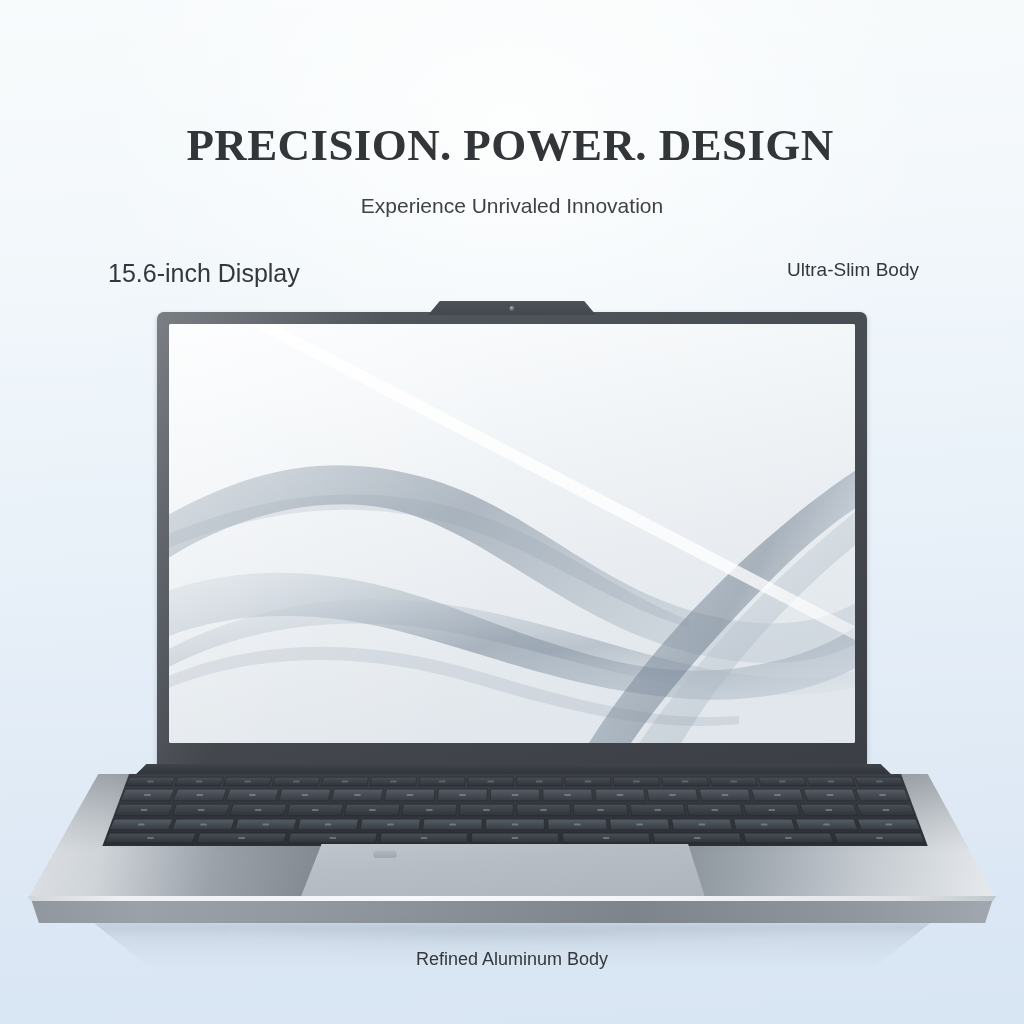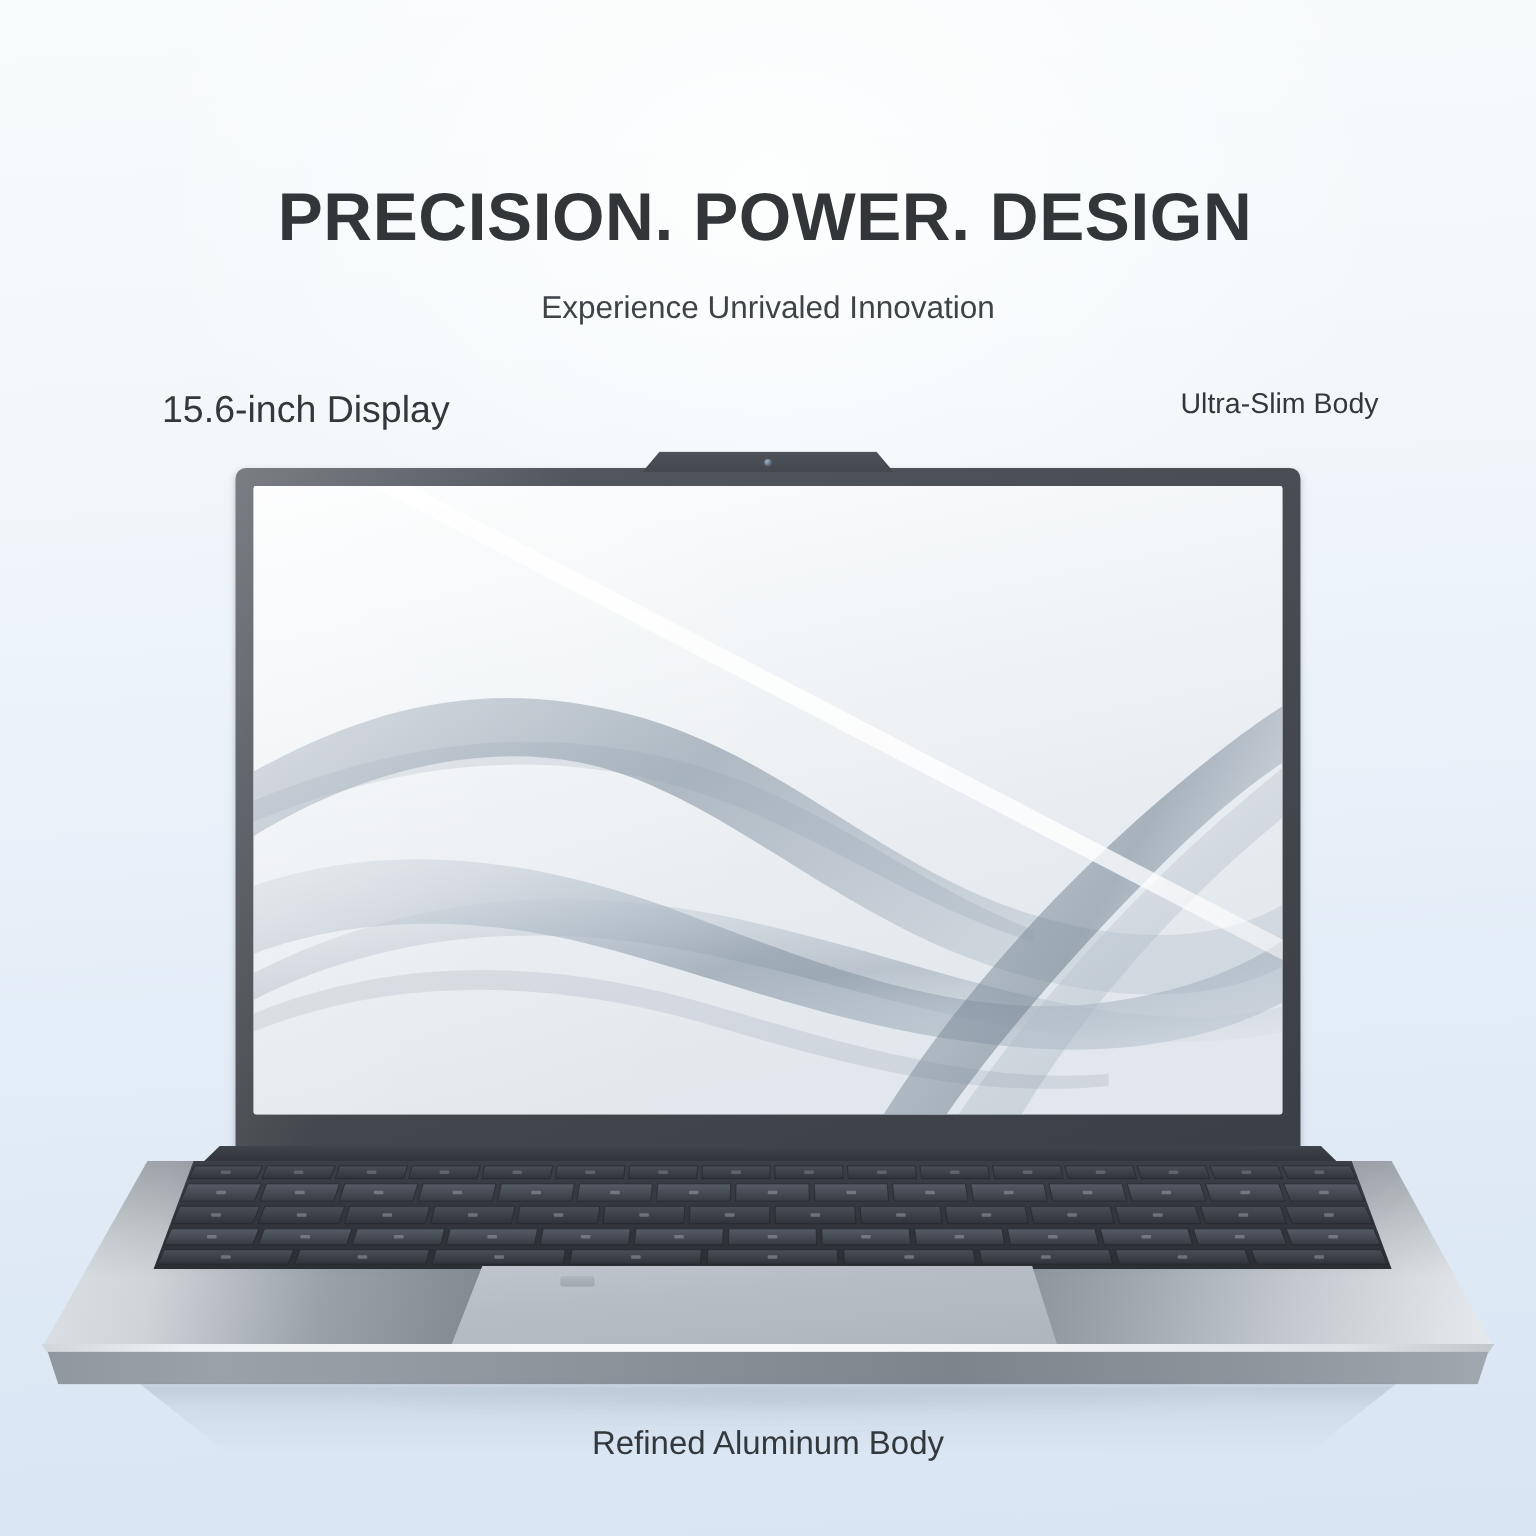--- a/index.html
+++ b/index.html
@@ -18,38 +18,39 @@
       linear-gradient(177deg, #f8fbfc 0%, #f3f8fb 22%, #eaf2f9 48%, #e1ebf6 72%, #dbe7f4 88%, #d8e5f3 100%);
     overflow:hidden;
   }
 
   
   .headline {
     position:absolute; top:119px; left:0; width:1020px;
     text-align:center;
     font-size:45px; font-weight:700; letter-spacing:0.4px;
     color:#333639;
+    font-family:Liberation Serif, serif;
   }
   .subhead {
     position:absolute; top:194px; left:0; width:1024px;
     text-align:center;
     font-size:21px; font-weight:400; color:#3e4347;
   }
   .feat-left {
     position:absolute; top:259px; left:108px;
     font-size:25px; color:#33383c;
   }
   .feat-right {
     position:absolute; top:259px; right:105px;
     font-size:19px; color:#33383c;
   }
   .caption-bottom {
     position:absolute; top:949px; left:0; width:1024px;
     text-align:center;
-    font-size:22px; color:#33383c;
+    font-size:18px; color:#33383c;
   }
 
   
   #laptop { position:absolute; left:0; top:0; width:1024px; height:1024px; }
 
   
   .lid {
     position:absolute;
     left:157px; top:312px;
     width:710px; height:466px;

